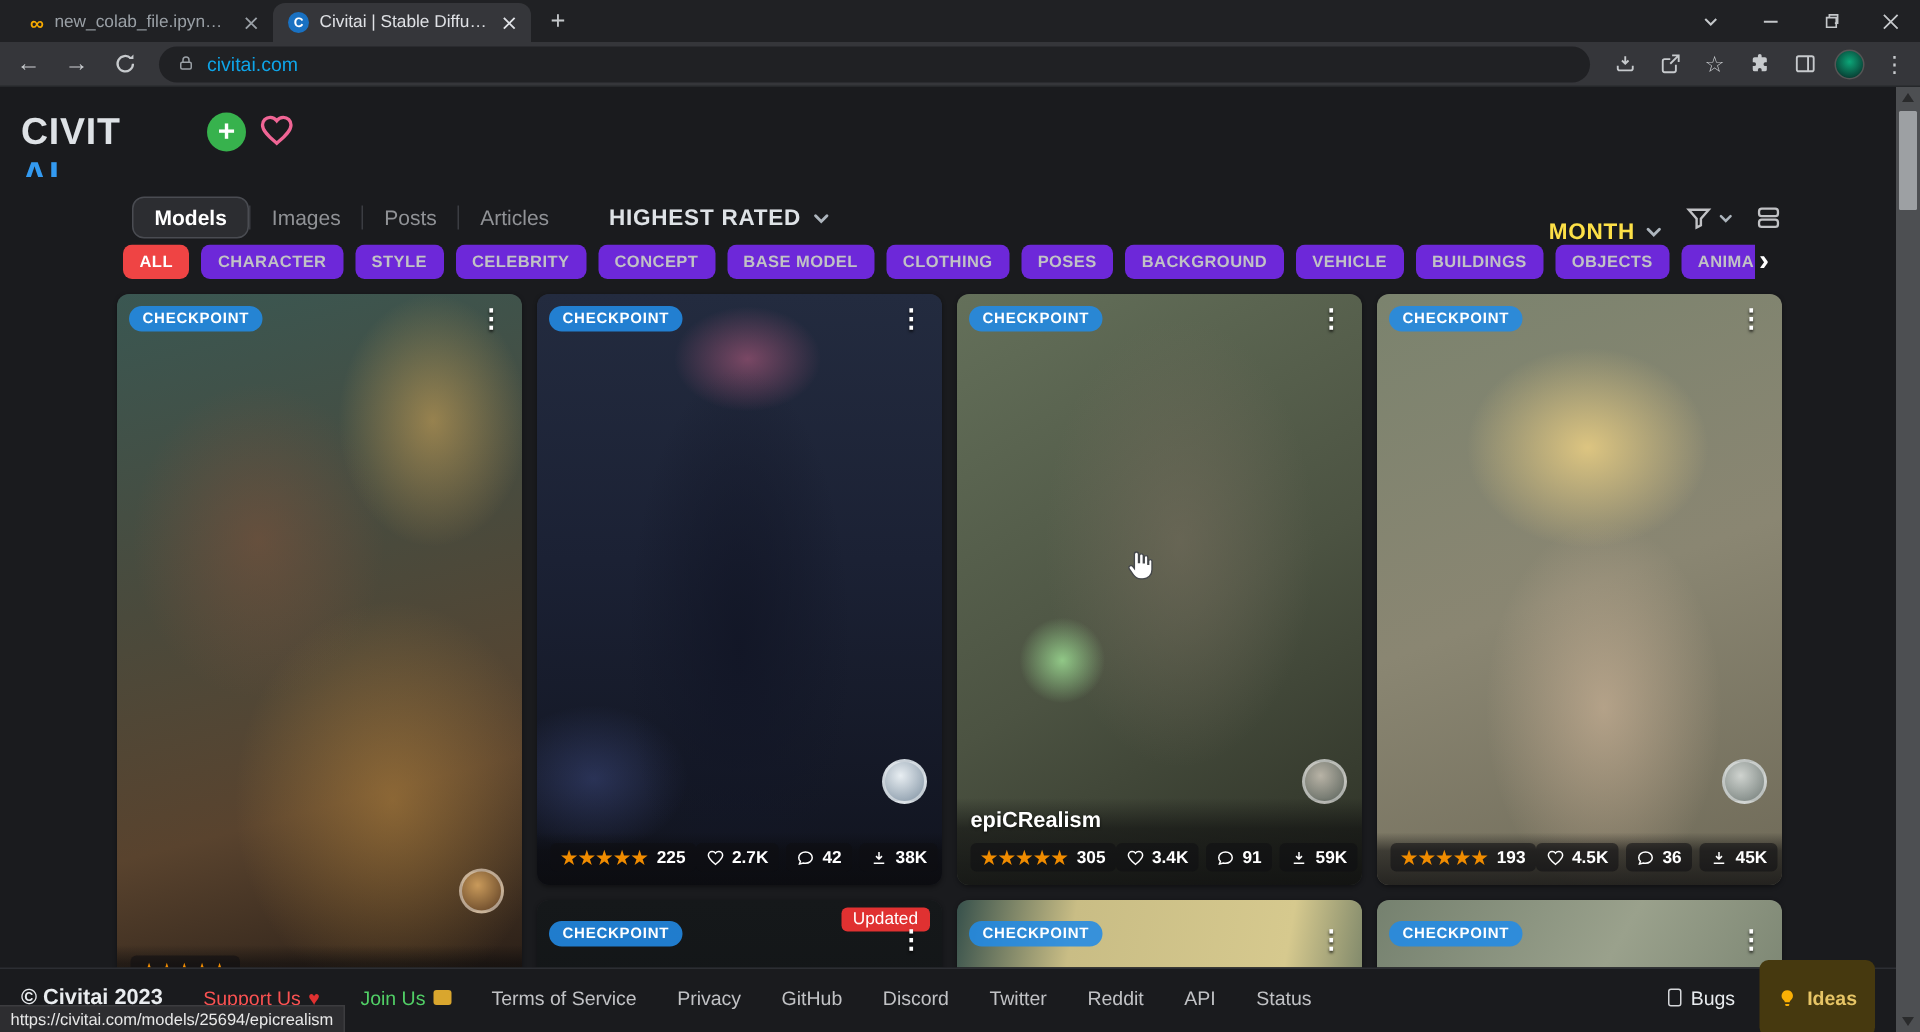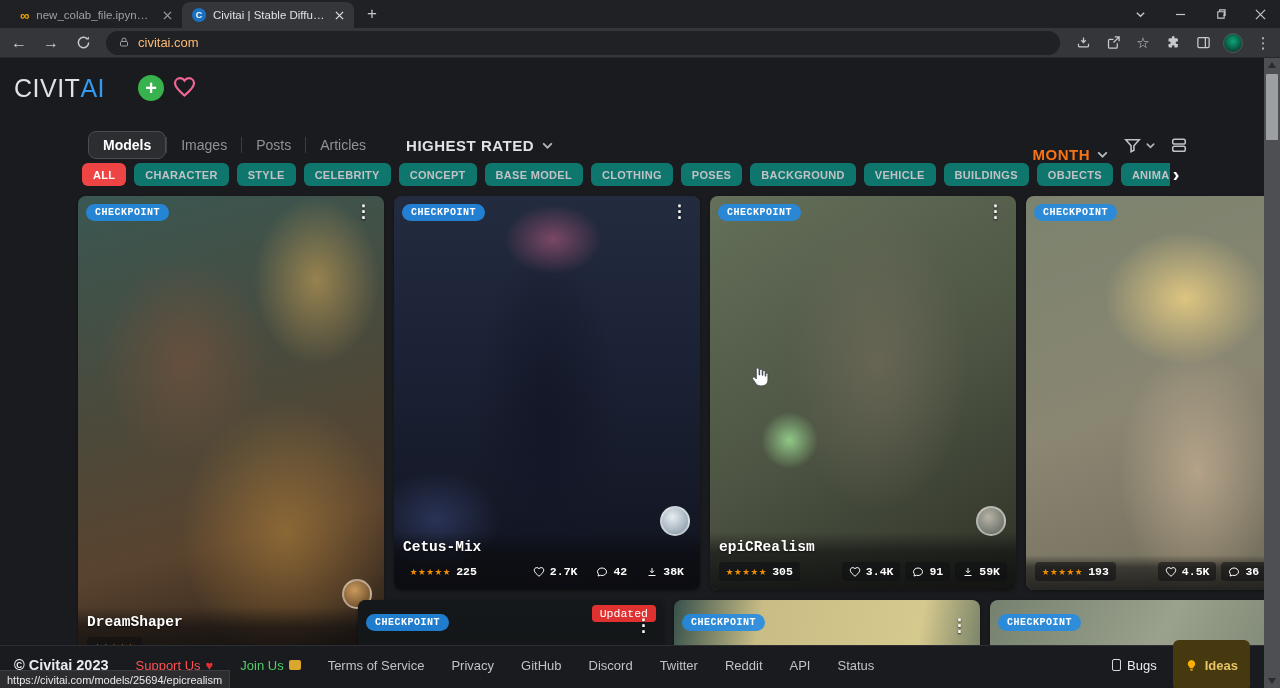--- a/index.html
+++ b/index.html
@@ -15,59 +15,59 @@
   .tab-title { font-size:11.5px; white-space:nowrap; overflow:hidden; text-overflow:ellipsis; flex:1; }
   .tab-close { width:14px; height:14px; border-radius:7px; display:flex; align-items:center; justify-content:center; flex:none; }
   .favicon-colab { color:#f9ab00; font-size:13px; font-weight:700; flex:none; }
   .favicon-civitai { width:14px; height:14px; border-radius:50%; background:#1971c2; color:#fff; font-size:9px; font-weight:700; display:flex; align-items:center; justify-content:center; flex:none; }
   .newtab { width:24px; height:24px; margin:0 0 2px 6px; display:flex; align-items:center; justify-content:center; color:#c4c7ca; font-size:17px; border-radius:50%; }
   .wincontrols { position:absolute; top:0; right:0; height:28px; display:flex; align-items:center; }
   .winbtn { width:40px; height:28px; display:flex; align-items:center; justify-content:center; color:#c4c7ca; }
   .toolbar { position:absolute; top:28px; left:0; width:1280px; height:30px; background:#35363a; display:flex; align-items:center; border-bottom:1px solid #26282b; }
   .navbtn { width:26px; height:26px; display:flex; align-items:center; justify-content:center; color:#c7cacd; font-size:16px; margin-left:6px; }
   .urlbar { height:24px; background:#202124; border-radius:12px; flex:1; margin:0 10px; display:flex; align-items:center; padding:0 12px; gap:8px; max-width:980px; }
-  .urltext { color:#fdba74; font-size:13px; }
+  .urltext { color:#0ea5e9; font-size:13px; }
   .chromeicons { display:flex; align-items:center; gap:4px; margin-right:4px; }
   .cicon { width:26px; height:26px; display:flex; align-items:center; justify-content:center; color:#c7cacd; font-size:15px; }
   .avatar-chrome { width:20px; height:20px; border-radius:50%; background:radial-gradient(circle at 50% 40%, #0ca678 0%, #083c32 80%); border:1px solid #555; }
 
   
   .site-header { position:absolute; top:58px; left:0; width:1280px; height:60px; background:#1a1b1e; }
-  .logo { position:absolute; left:14px; top:16px; font-size:25px; font-weight:400; letter-spacing:.5px; display:flex; }
+  .logo { position:absolute; left:14px; top:16px; font-size:25px; font-weight:700; letter-spacing:.5px; display:flex;flex-direction:column; }
   .logo .civit { color:#dee2e6; }
   .logo .ai { color:#339af0; }
   .plus-btn { position:absolute; left:138px; top:17px; width:26px; height:26px; border-radius:50%; background:#37b24d; color:#fff; font-size:20px; font-weight:700; display:flex; align-items:center; justify-content:center; }
   .header-heart { position:absolute; left:172px; top:17px; }
   .searchbar { position:absolute; left:378px; top:70px; width:518px; height:36px; background:#2c2d31; border:1px solid #373a40; border-radius:8px; display:flex; align-items:center; padding:0 8px 0 12px; gap:9px; }
   .searchbar input { flex:1; background:transparent; border:none; outline:none; color:#c1c2c5; font-size:14px; font-family:"Liberation Sans", sans-serif; }
   .searchbar input::placeholder { color:#5c5f66; }
   .kbd { width:22px; height:22px; background:#17181c; border:1px solid #373a40; border-radius:4px; color:#909296; font-size:13px; display:flex; align-items:center; justify-content:center; }
   .signin { position:absolute; right:42px; top:72px; height:34px; padding:0 16px; background:#25262b; border:1px solid #4d4f56; border-radius:8px; color:#e9ecef; font-size:14px; font-weight:600; display:flex; align-items:center; }
 
   
   .main { position:absolute; top:118px; left:0; right:0; bottom:43px; overflow:hidden; background:#1a1b1e; }
   .nav-row { position:absolute; top:12px; left:88px; right:92px; height:30px; display:flex; align-items:center; }
   .seg { display:flex; align-items:center; }
   .seg-tab { padding:5px 14px; font-size:14px; color:#909296; border-radius:8px; }
   .seg-tab.active { background:#2c2d31; border:1px solid #4a4c52; color:#fff; font-weight:700; }
   .seg-sep { width:1px; height:16px; background:#3b3d42; }
   .sortlabel { margin-left:26px; font-size:15px; font-weight:700; color:#dee2e6; letter-spacing:.5px; display:flex; align-items:center; gap:7px; }
   .nav-right { margin-left:auto; display:flex; align-items:center; gap:14px; }
-  .periodlabel { font-size:15px; font-weight:700; color:#f97316; letter-spacing:.5px; display:flex; align-items:center; gap:6px;margin-top:18px; }
+  .periodlabel { font-size:15px; font-weight:700; color:#fde047; letter-spacing:.5px; display:flex; align-items:center; gap:6px;margin-top:18px; }
   .iconbtn { display:flex; align-items:center; gap:3px; color:#c1c2c5; }
 
   .chips { position:absolute; top:45px; left:82px; right:110px; height:24px; display:flex; gap:8px; overflow:hidden; white-space:nowrap; }
-  .chip { flex:none; height:23px; padding:0 11px; border-radius:6px; background:#0f766e; color:#c1c2c5; font-size:11px; font-weight:700; letter-spacing:.3px; display:flex; align-items:center; border:none; font-family:"Liberation Sans", sans-serif; }
+  .chip { flex:none; height:23px; padding:0 11px; border-radius:6px; background:#6d28d9; color:#c1c2c5; font-size:11px; font-weight:700; letter-spacing:.3px; display:flex; align-items:center; border:none; font-family:"Liberation Sans", sans-serif; }
   .chip.active { background:#ef4444; color:#fff; }
   .chip-next { position:absolute; top:45px; right:96px; height:23px; width:16px; color:#fff; font-size:20px; font-weight:700; display:flex; align-items:center; justify-content:center; }
 
   
   .row1 { position:absolute; top:78px; left:78px; display:flex; gap:10px; }
   .row2 { position:absolute; top:482px; left:358px; display:flex; gap:10px; }
-  .card { width:306px; border-radius:8px; overflow:hidden; position:relative; background:#25262b; box-shadow:0 1px 3px rgba(0,0,0,.4);font-family:Liberation Mono, monospace; }
+  .card { width:270px; border-radius:8px; overflow:hidden; position:relative; background:#25262b; box-shadow:0 1px 3px rgba(0,0,0,.4); }
   .card-short { height:394px; }
   .card-tall { height:469px; }
   .card-stub { height:300px; }
   .card-img { position:absolute; inset:0; }
   .img-dream { background:
     radial-gradient(90px 120px at 78% 18%, rgba(219,172,88,.55), transparent 70%),
     radial-gradient(150px 190px at 68% 72%, rgba(192,140,62,.5), transparent 70%),
     radial-gradient(120px 150px at 35% 35%, rgba(122,82,60,.6), transparent 70%),
     linear-gradient(165deg, #3a5752 0%, #4a4a3c 40%, #59432e 70%, #241a14 100%); }
   .img-cetus { background:
@@ -307,36 +307,34 @@
   <span class="chip-next">›</span>
 
   <div class="row1">
 
     <div class="card card-tall">
       <div class="card-img img-dream"></div>
       <span class="badge-cp">CHECKPOINT</span>
       <span class="kebab">⋮</span>
       <span class="creator av1"></span>
       <div class="card-info">
-        <div class="card-title">DreamShaper</div>
         <div class="stats">
           <span class="pill">
               <span class="stars">★★★★★</span>
             </span>
         </div>
       </div>
     </div>
 
     <div class="card card-short">
       <div class="card-img img-cetus"></div>
       <span class="badge-cp">CHECKPOINT</span>
       <span class="kebab">⋮</span>
       <span class="creator av2"></span>
       <div class="card-info">
-        <div class="card-title">Cetus-Mix</div>
         <div class="stats">
           <span class="pill">
             <span class="stars">★★★★★</span>
             <span>225</span>
           </span>
           <span class="stats-right">
             <span class="pill">
               <svg width="12" height="12" viewBox="0 0 24 24" fill="none" stroke="#fff" stroke-width="2">
                   <path d="M12 20.5C8 17 2.5 12.8 2.5 8.3 2.5 5.4 4.8 3.2 7.6 3.2c1.8 0 3.4.9 4.4 2.3 1-1.4 2.6-2.3 4.4-2.3 2.8 0 5.1 2.2 5.1 5.1 0 4.5-5.5 8.7-9.5 12.2z"></path>
                 </svg>

